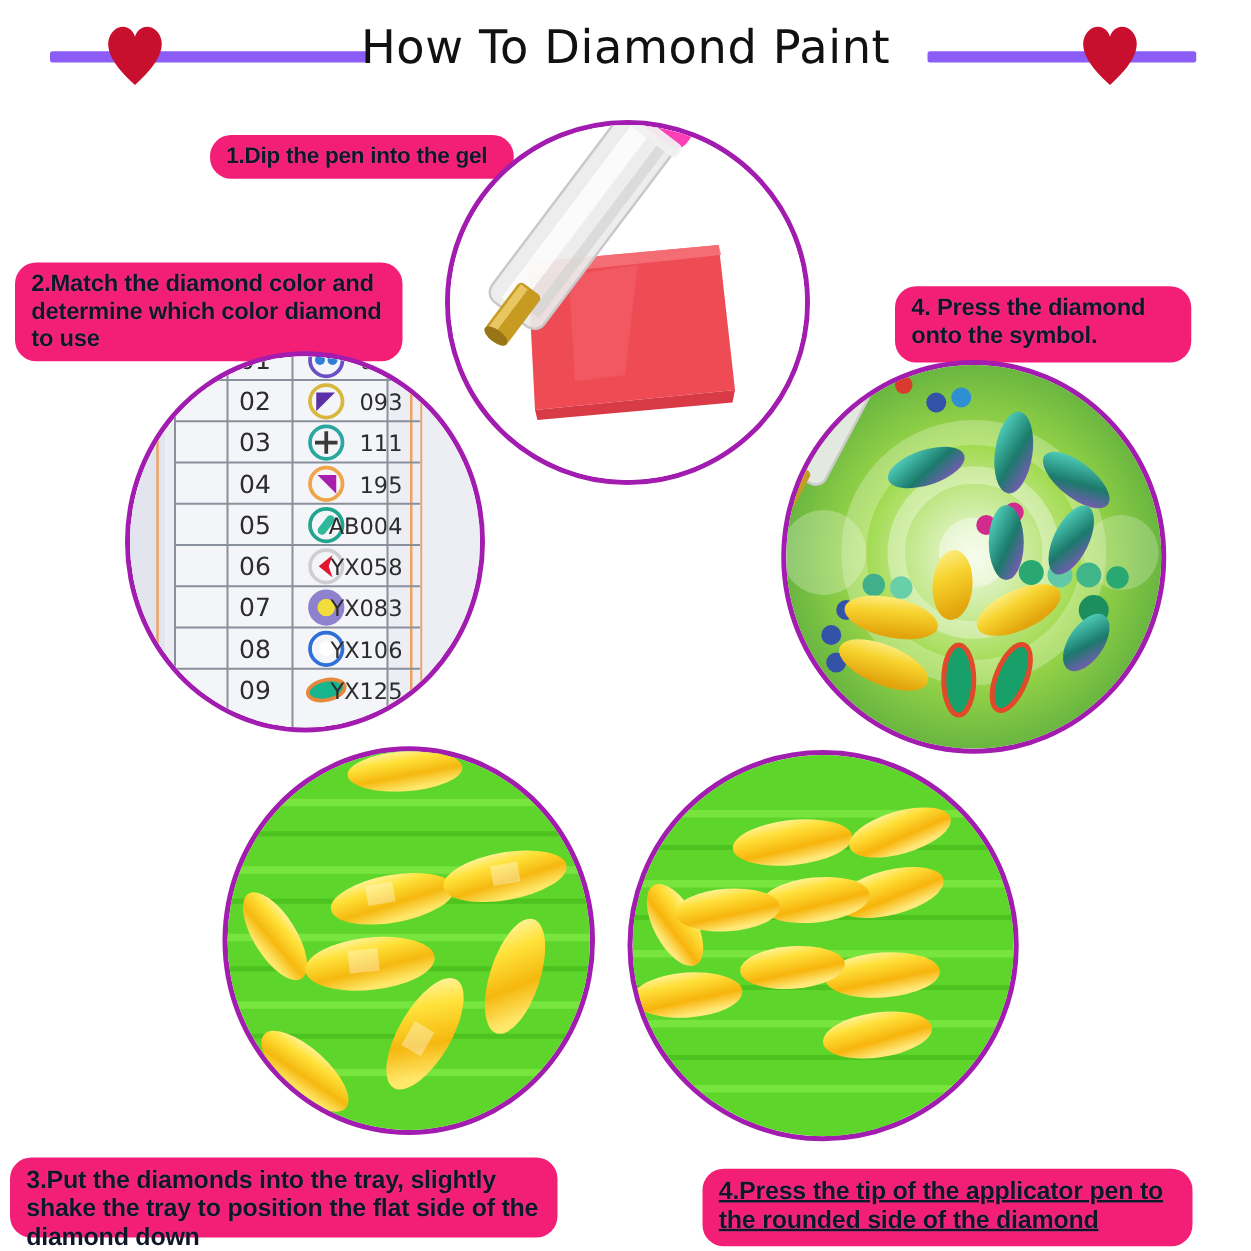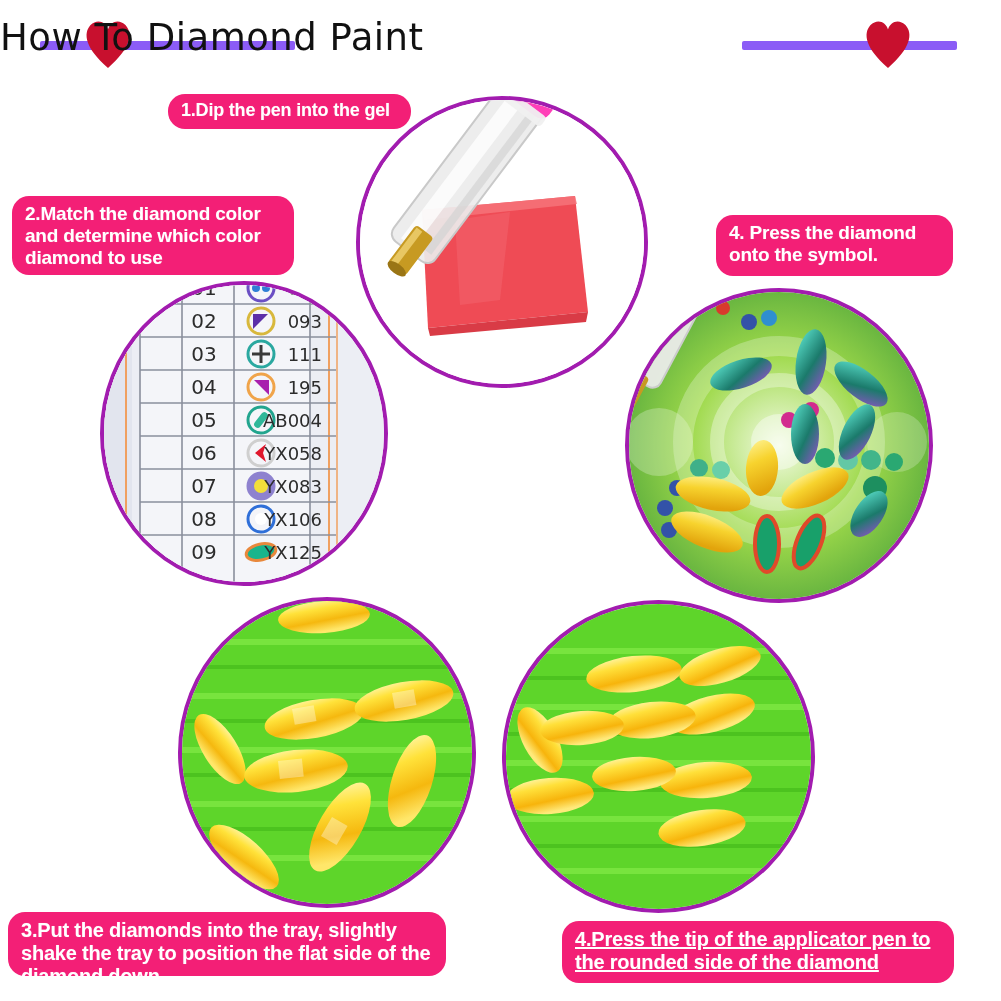--- a/index.html
+++ b/index.html
@@ -7,32 +7,32 @@
        font-family:"Liberation Sans",sans-serif;}
 
   
   #header{position:absolute;left:0;top:0;width:1001px;height:90px;}
   .hline{position:absolute;height:9px;background:#8b5cf6;border-radius:2px;top:41px;}
   .hline.left{left:40px;width:255px;}
   .hline.right{left:742px;width:215px;}
   .heart{position:absolute;width:52px;height:52px;top:18px;}
   .heart.left{left:82px;}
   .heart.right{left:862px;}
-  #title{position:absolute;left:0;top:16px;width:1001px;text-align:left;
+  #title{position:absolute;left:0;top:16px;width:1001px;text-align:center;
          font-size:37px;font-weight:400;color:#111111;letter-spacing:.5px;
          font-family:"DejaVu Sans",sans-serif;}
 
   
-  .badge{position:absolute;background:#f31f76;color:#ffffff;border-radius:17px;
+  .badge{position:absolute;background:#f31f76;color:#0f172a;border-radius:17px;
          font-weight:bold;line-height:1.16;letter-spacing:-.2px;
          box-sizing:border-box;padding:7px 12px 8px 13px;
          font-family:"Liberation Sans",sans-serif;
-         text-shadow:0 0 1px rgba(255,255,255,.25);}
+         text-shadow:0 0 1px rgba(255,255,255,.25);margin-top:14px;}
   #badge-1{left:168px;top:94px;width:243px;height:35px;font-size:18px;padding-top:6px;}
-  #badge-2{left:12px;top:196px;width:282px;height:79px;font-size:19px;}
+  #badge-2{left:12px;top:196px;width:310px;height:79px;font-size:19px;}
   #badge-5{left:716px;top:215px;width:237px;height:61px;font-size:19px;}
   #badge-3{left:8px;top:912px;width:438px;height:64px;font-size:20px;}
   #badge-4{left:562px;top:921px;width:392px;height:62px;font-size:20px;text-decoration:underline;}
 
   
   .circle{position:absolute;border-radius:50%;border:4px solid #a21caf;
           overflow:hidden;background:#ffffff;}
   #circle-1{left:356px;top:96px;width:284px;height:284px;}
   #circle-2{left:100px;top:281px;width:280px;height:297px;}
   #circle-5{left:625px;top:288px;width:300px;height:307px;}

